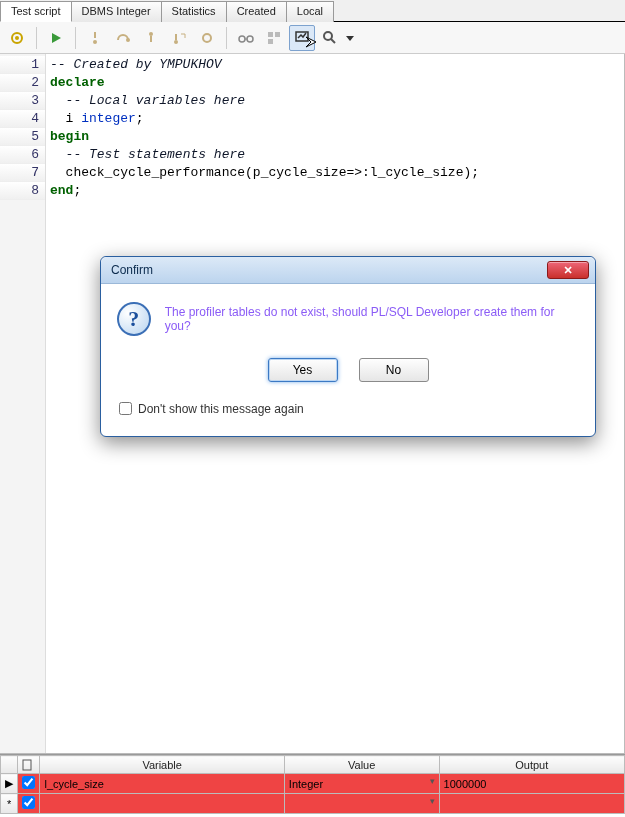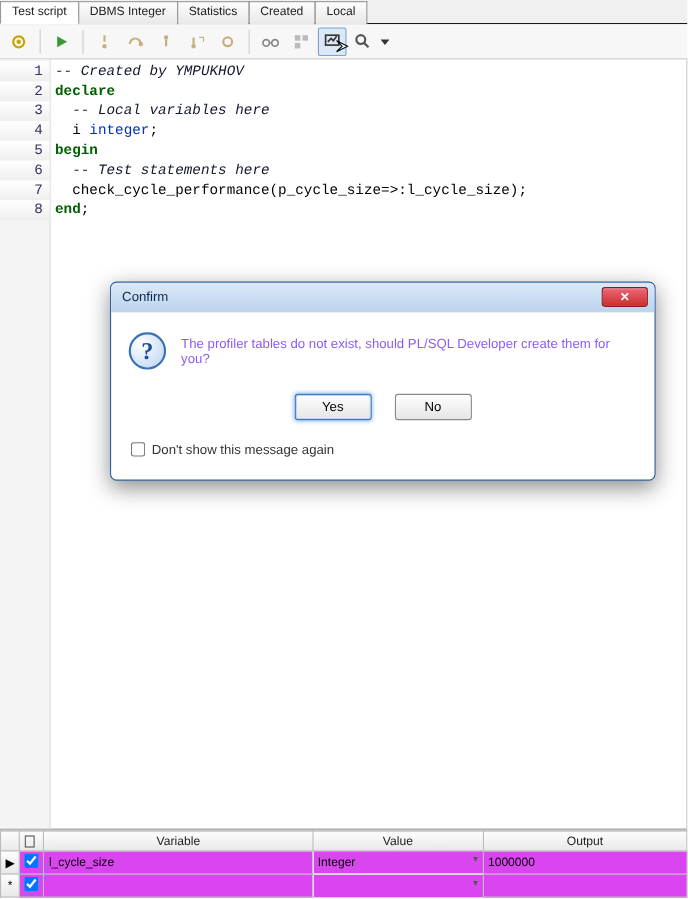--- a/index.html
+++ b/index.html
@@ -93,21 +93,21 @@
   }
   .grid table {
     width: 100%;
     border-collapse: collapse;
     font-size: 11px;
   }
   .grid th, .grid td {
     border: 1px solid #bbb;
     padding: 2px 4px;
     text-align: left;
-    background: #d946ef;
+    background: #ef4444;
     height: 18px;
   }
   .grid th {
     background: linear-gradient(#fdfdfd,#e8e8e8);
     font-weight: normal;
     color: #222;
     text-align: center;
   }
   .grid .rowhdr { width: 16px; background: linear-gradient(#fdfdfd,#e8e8e8); text-align:center; }
   .grid .chk { width: 18px; text-align:center; }

